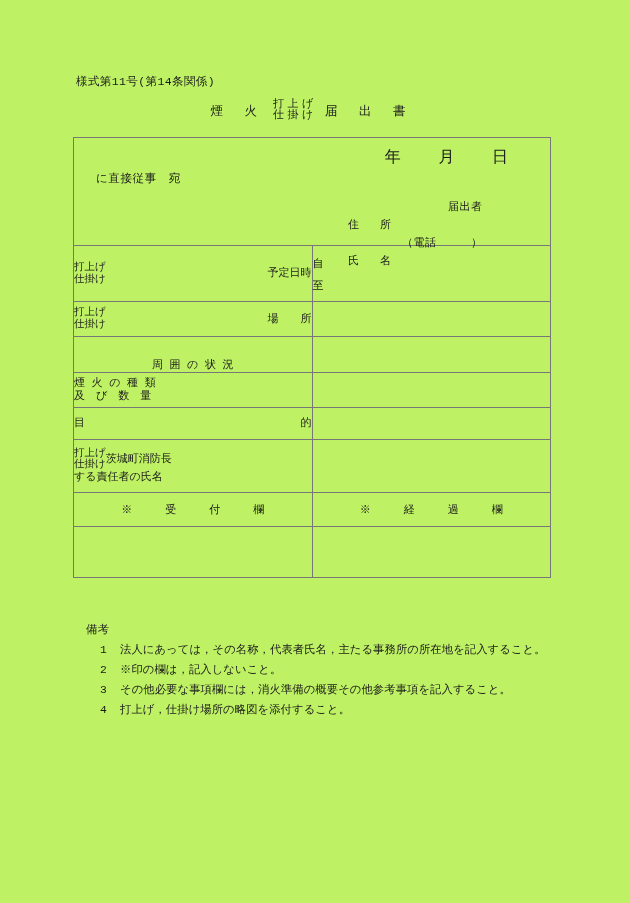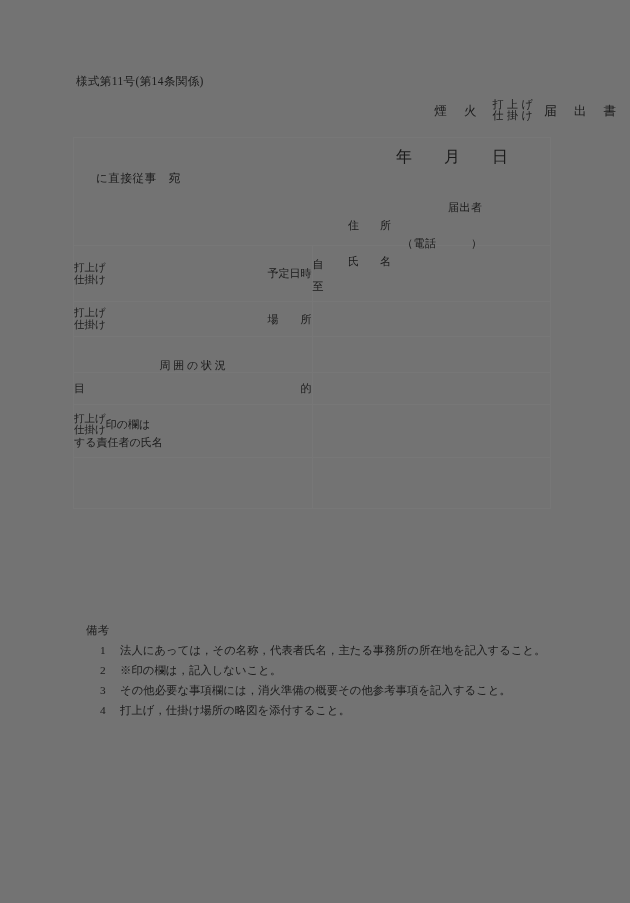--- a/index.html
+++ b/index.html
@@ -12,41 +12,42 @@
     height: 903px;
     position: relative;
     font-family: "Liberation Serif", "DejaVu Serif", serif;
     color: #1a1a1a;
     overflow: hidden;
   }
 
   .page {
     position: absolute;
     inset: 0;
-    background: #737373;
+    background: #bef264;
+    font-family: Liberation Mono, monospace;
   }
 
   
   .form-number {
     position: absolute;
     left: 76px;
     top: 74px;
     font-size: 11.5px;
     letter-spacing: 0.4px;
     white-space: nowrap;
   }
 
   
   .doc-title {
     position: absolute;
     left: 0;
     right: 0;
     top: 100px;
     display: flex;
-    justify-content: flex-end;
+    justify-content: center;
     align-items: center;
     font-size: 12.5px;
   }
   .title-part {
     letter-spacing: 7px;
     padding-right: 7px;
   }
   .title-stack {
     display: inline-flex;
     flex-direction: column;
@@ -266,46 +267,61 @@
         <td class="value-cell"></td>
       </tr>
 
       <tr class="row-around">
         <td class="label-col">
           <div class="lbl-center-line">周 囲 の 状 況</div>
         </td>
         <td class="value-cell"></td>
       </tr>
 
+      <tr class="row-kind">
+        <td class="label-col">
+          <div>煙 火 の 種 類</div>
+          <div>及　び　数　量</div>
+        </td>
+        <td class="value-cell"></td>
+      </tr>
 
       <tr class="row-purpose">
         <td class="label-col">
           <div class="lbl-spread">
             <span>目</span>
             <span>的</span>
           </div>
         </td>
         <td class="value-cell"></td>
       </tr>
 
 
       <tr class="row-person">
         <td class="label-col person-label">
           <div class="lbl-stack-row" style="justify-content:flex-start;">
             <span class="stack2">
               <span>打上げ</span>
               <span>仕掛け</span>
             </span>
-            <span class="lbl-after">印の欄は</span>
+            <span class="lbl-after">茨城町消防長</span>
           </div>
           <span class="person-line2">する責任者の氏名</span>
         </td>
         <td class="value-cell"></td>
       </tr>
 
+      <tr class="row-receipt">
+        <td>
+          <span class="receipt-text">※　受　付　欄</span>
+        </td>
+        <td>
+          <span class="receipt-text">※　経　過　欄</span>
+        </td>
+      </tr>
 
       <tr class="row-blank">
         <td class="value-cell"></td>
         <td class="value-cell"></td>
       </tr>
 
     </tbody>
   </table>
 
   <div class="notes">

